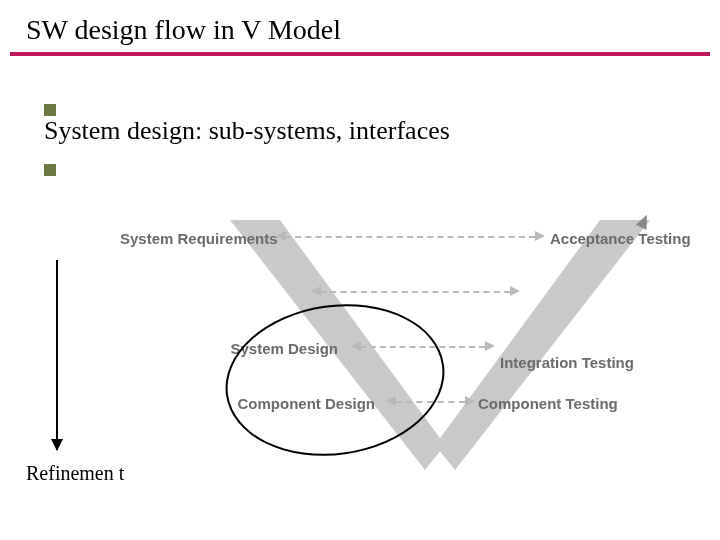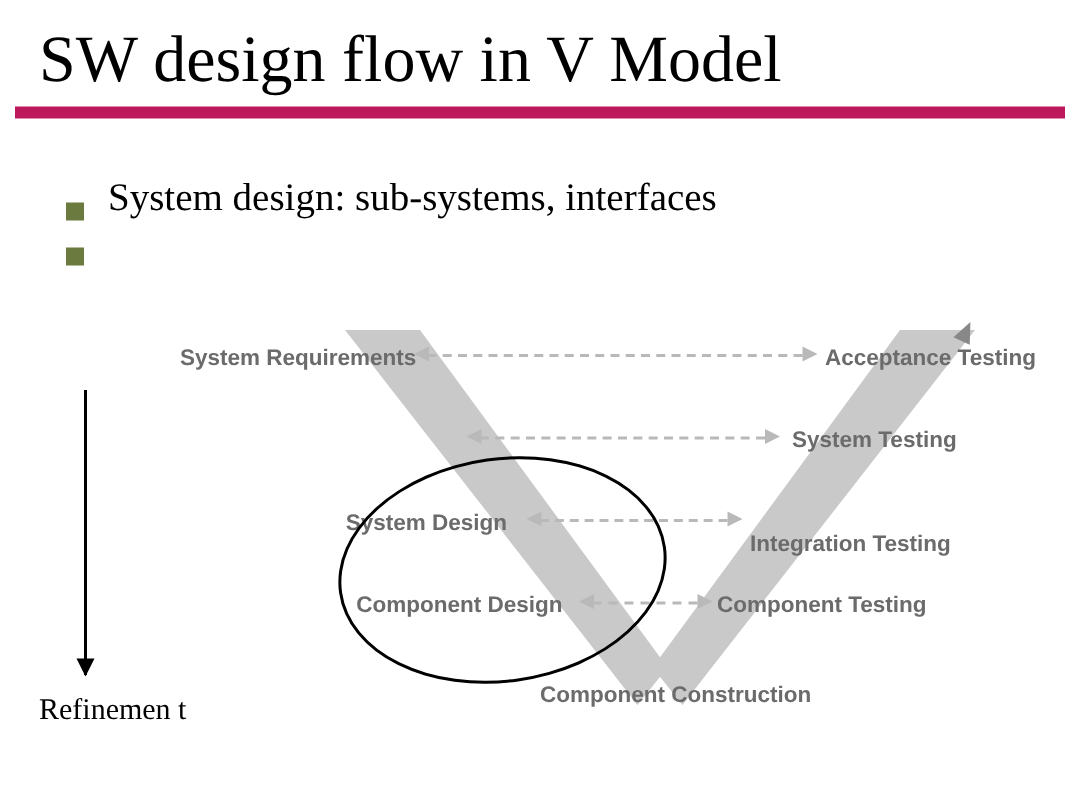--- a/index.html
+++ b/index.html
@@ -5,35 +5,36 @@
   * { margin: 0; padding: 0; box-sizing: border-box; }
   body {
     width: 720px;
     height: 540px;
     background: #ffffff;
     font-family: "Times New Roman", Times, serif;
     position: relative;
     overflow: hidden;
   }
   .title {
-    font-size: 44px;
+    font-size: 28px;
     color: #000;
     padding: 14px 0 6px 16px;
-    border-bottom: 8px solid #be185d;
+    border-bottom: 4px solid #be185d;
     margin: 0 10px 0 10px;
   }
   .bullets {
     margin: 38px 0 0 44px;
   }
   .bullet-row {
     display: flex;
-    align-items: flex-end;
+    align-items: flex-start;
     margin-bottom: 8px;
     font-size: 26px;
     color: #000;
+    flex-direction: column;
   }
   .bullet-marker {
     width: 12px;
     height: 12px;
     background: #6b7a3e;
     margin: 10px 16px 0 0;
     flex-shrink: 0;
   }
   .diagram {
     position: absolute;
@@ -130,24 +131,22 @@
     <polygon points="60,10 110,10 275,235 255,260" fill="#c9c9c9"></polygon>
     <polygon points="430,10 480,10 285,260 265,235" fill="#c9c9c9"></polygon>
   </svg>
 
   <div class="upward-arrowhead" style="left:468px; top:4px"></div>
 
   <div class="stage-label left-label" style="left:-50px; top:20px">System Requirements</div>
   <div class="stage-label left-label" style="left:28px; top:130px">System Design</div>
   <div class="stage-label left-label" style="left:65px; top:185px">Component Design</div>
 
-  <div class="stage-label center-label" style="left:190px; top:245px">Component Construction</div>
 
   <div class="stage-label right-label" style="left:380px; top:20px">Acceptance Testing</div>
-  <div class="stage-label right-label" style="left:358px; top:75px">System Testing</div>
   <div class="stage-label right-label" style="left:330px; top:144px">Integration Testing</div>
   <div class="stage-label right-label" style="left:308px; top:185px">Component Testing</div>
 
   <div class="dashed" style="left:115px; top:26px; width:250px"></div>
   <div class="dash-arrow-l" style="left:106px; top:21px"></div>
   <div class="dash-arrow-r" style="left:365px; top:21px"></div>
 
   <div class="dashed" style="left:150px; top:81px; width:190px"></div>
   <div class="dash-arrow-l" style="left:141px; top:76px"></div>
   <div class="dash-arrow-r" style="left:340px; top:76px"></div>

